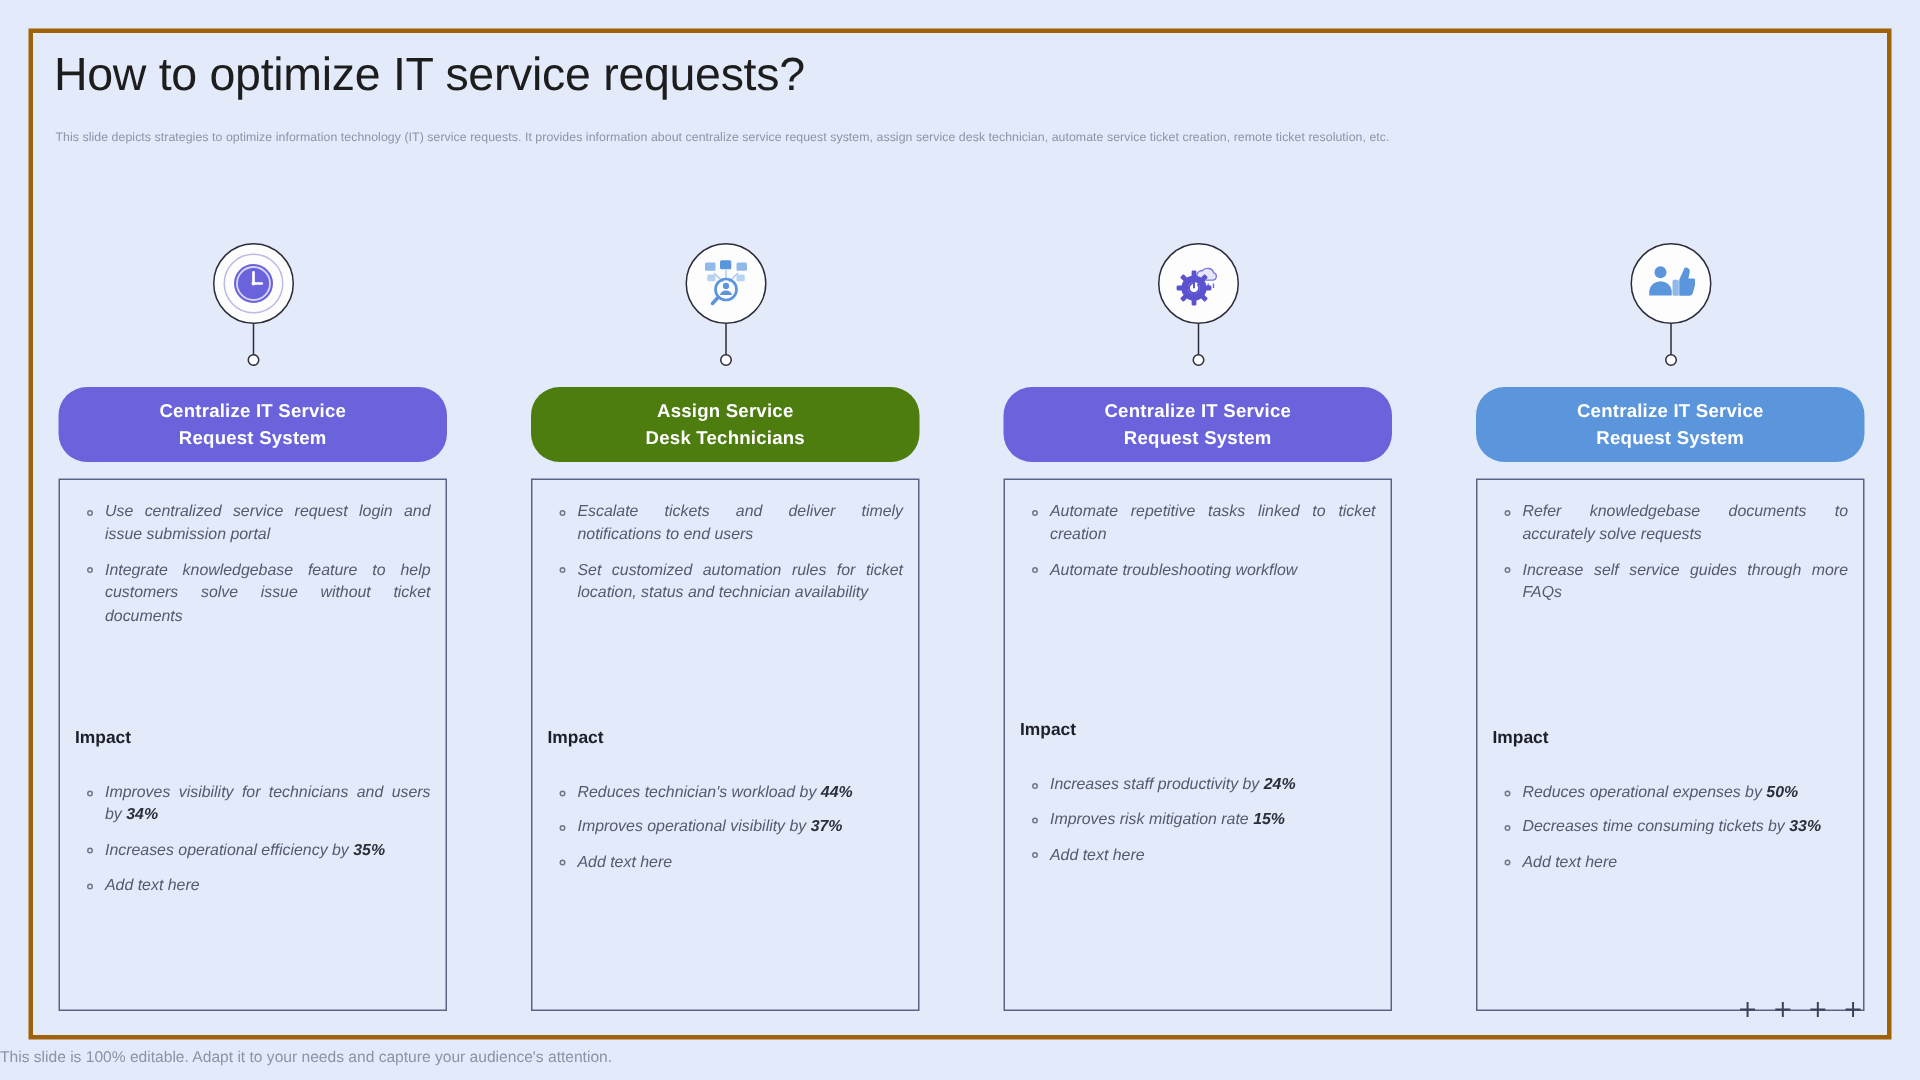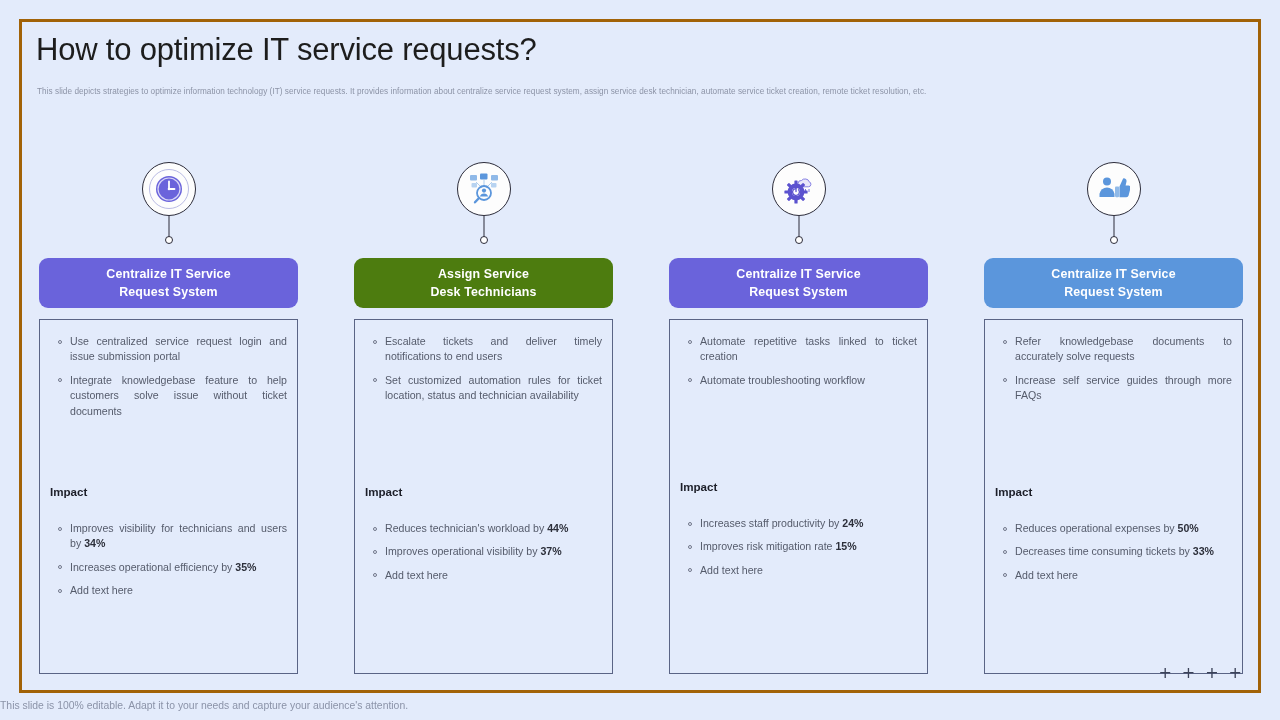--- a/index.html
+++ b/index.html
@@ -120,21 +120,21 @@
     box-sizing: border-box;
     transform: translateX(-50%);
     z-index: 4;
   }
 
   
   .pill {
     position: relative;
     margin-top: 24px;
     height: 50px;
-    border-radius: 9px;
+    border-radius: 19px;
     display: flex;
     flex-direction: column;
     align-items: center;
     justify-content: center;
     color: #ffffff;
     font-weight: bold;
     font-size: 12.4px;
     line-height: 18px;
     letter-spacing: 0.15px;
     text-align: center;
@@ -149,20 +149,21 @@
     background: #e3ebfb;
     box-sizing: border-box;
     padding: 14px 10px 10px 10px;
     position: relative;
   }
 
   ul.bullets {
     list-style: none;
     margin: 0;
     padding: 0;
+    font-style: italic;
   }
   ul.bullets li {
     position: relative;
     padding-left: 20px;
     margin-bottom: 8px;
     font-size: 10.6px;
     line-height: 15.4px;
     color: #555b6b;
     text-align: justify;
     text-justify: inter-word;

